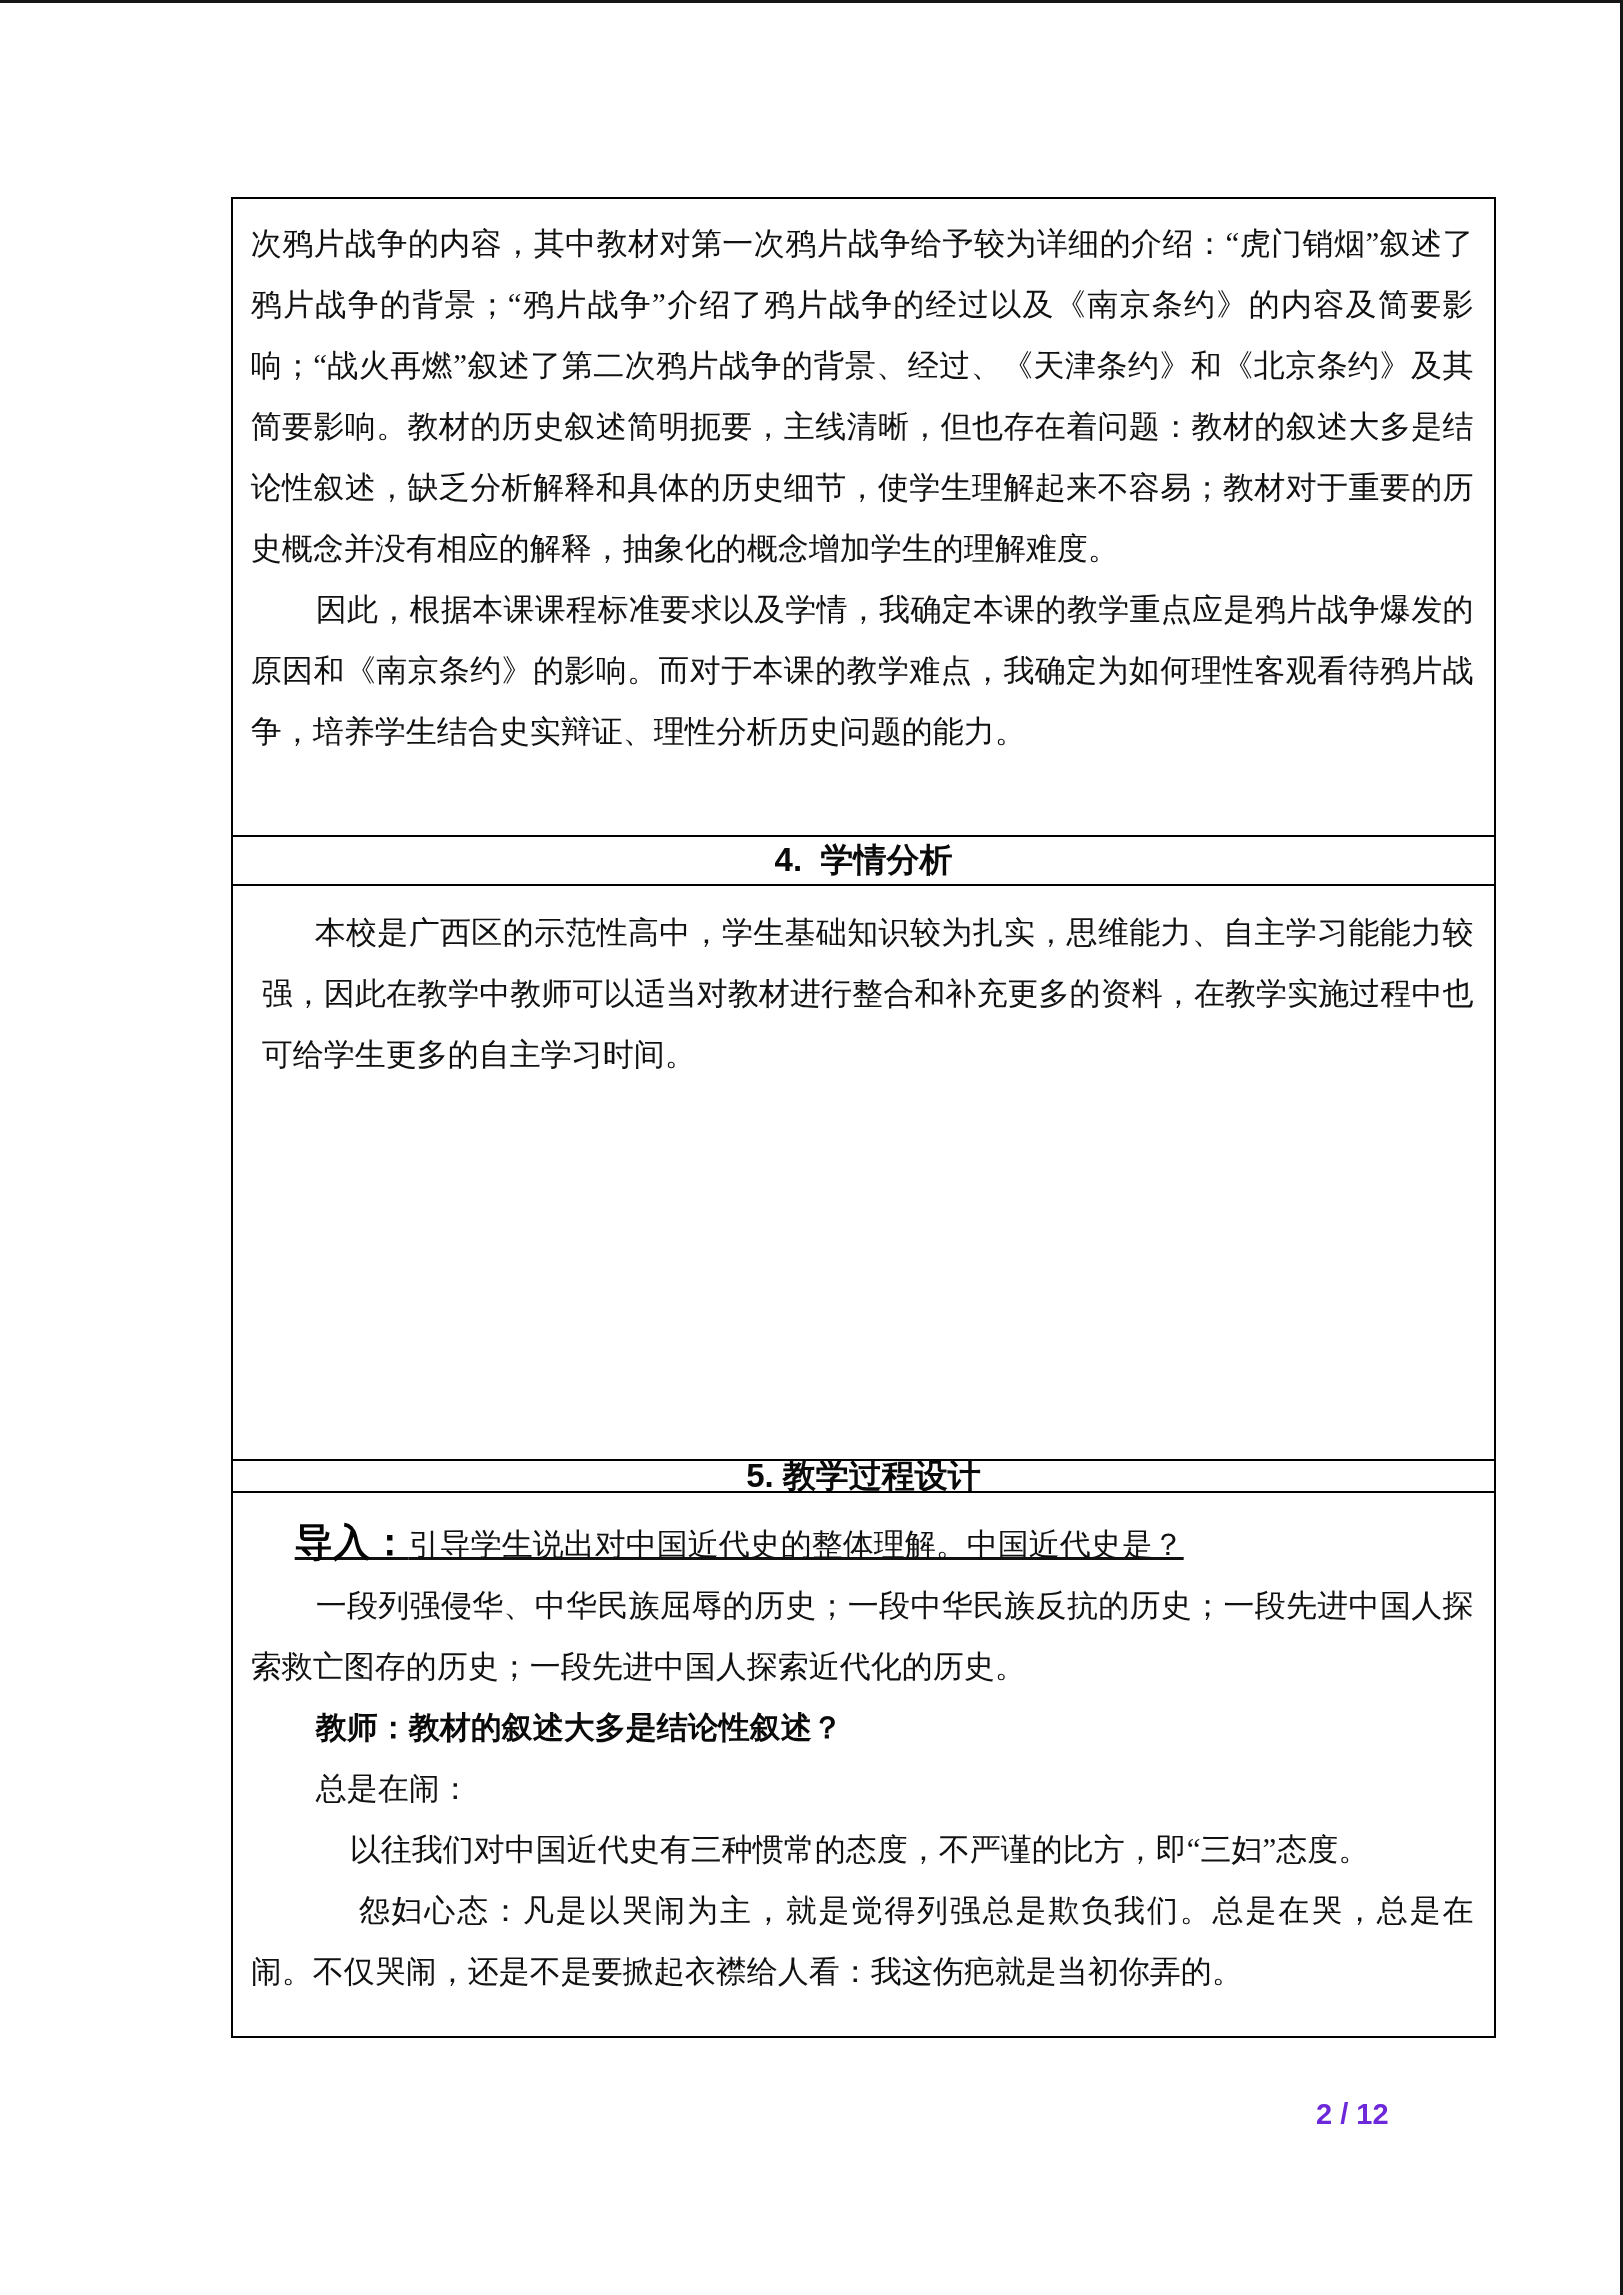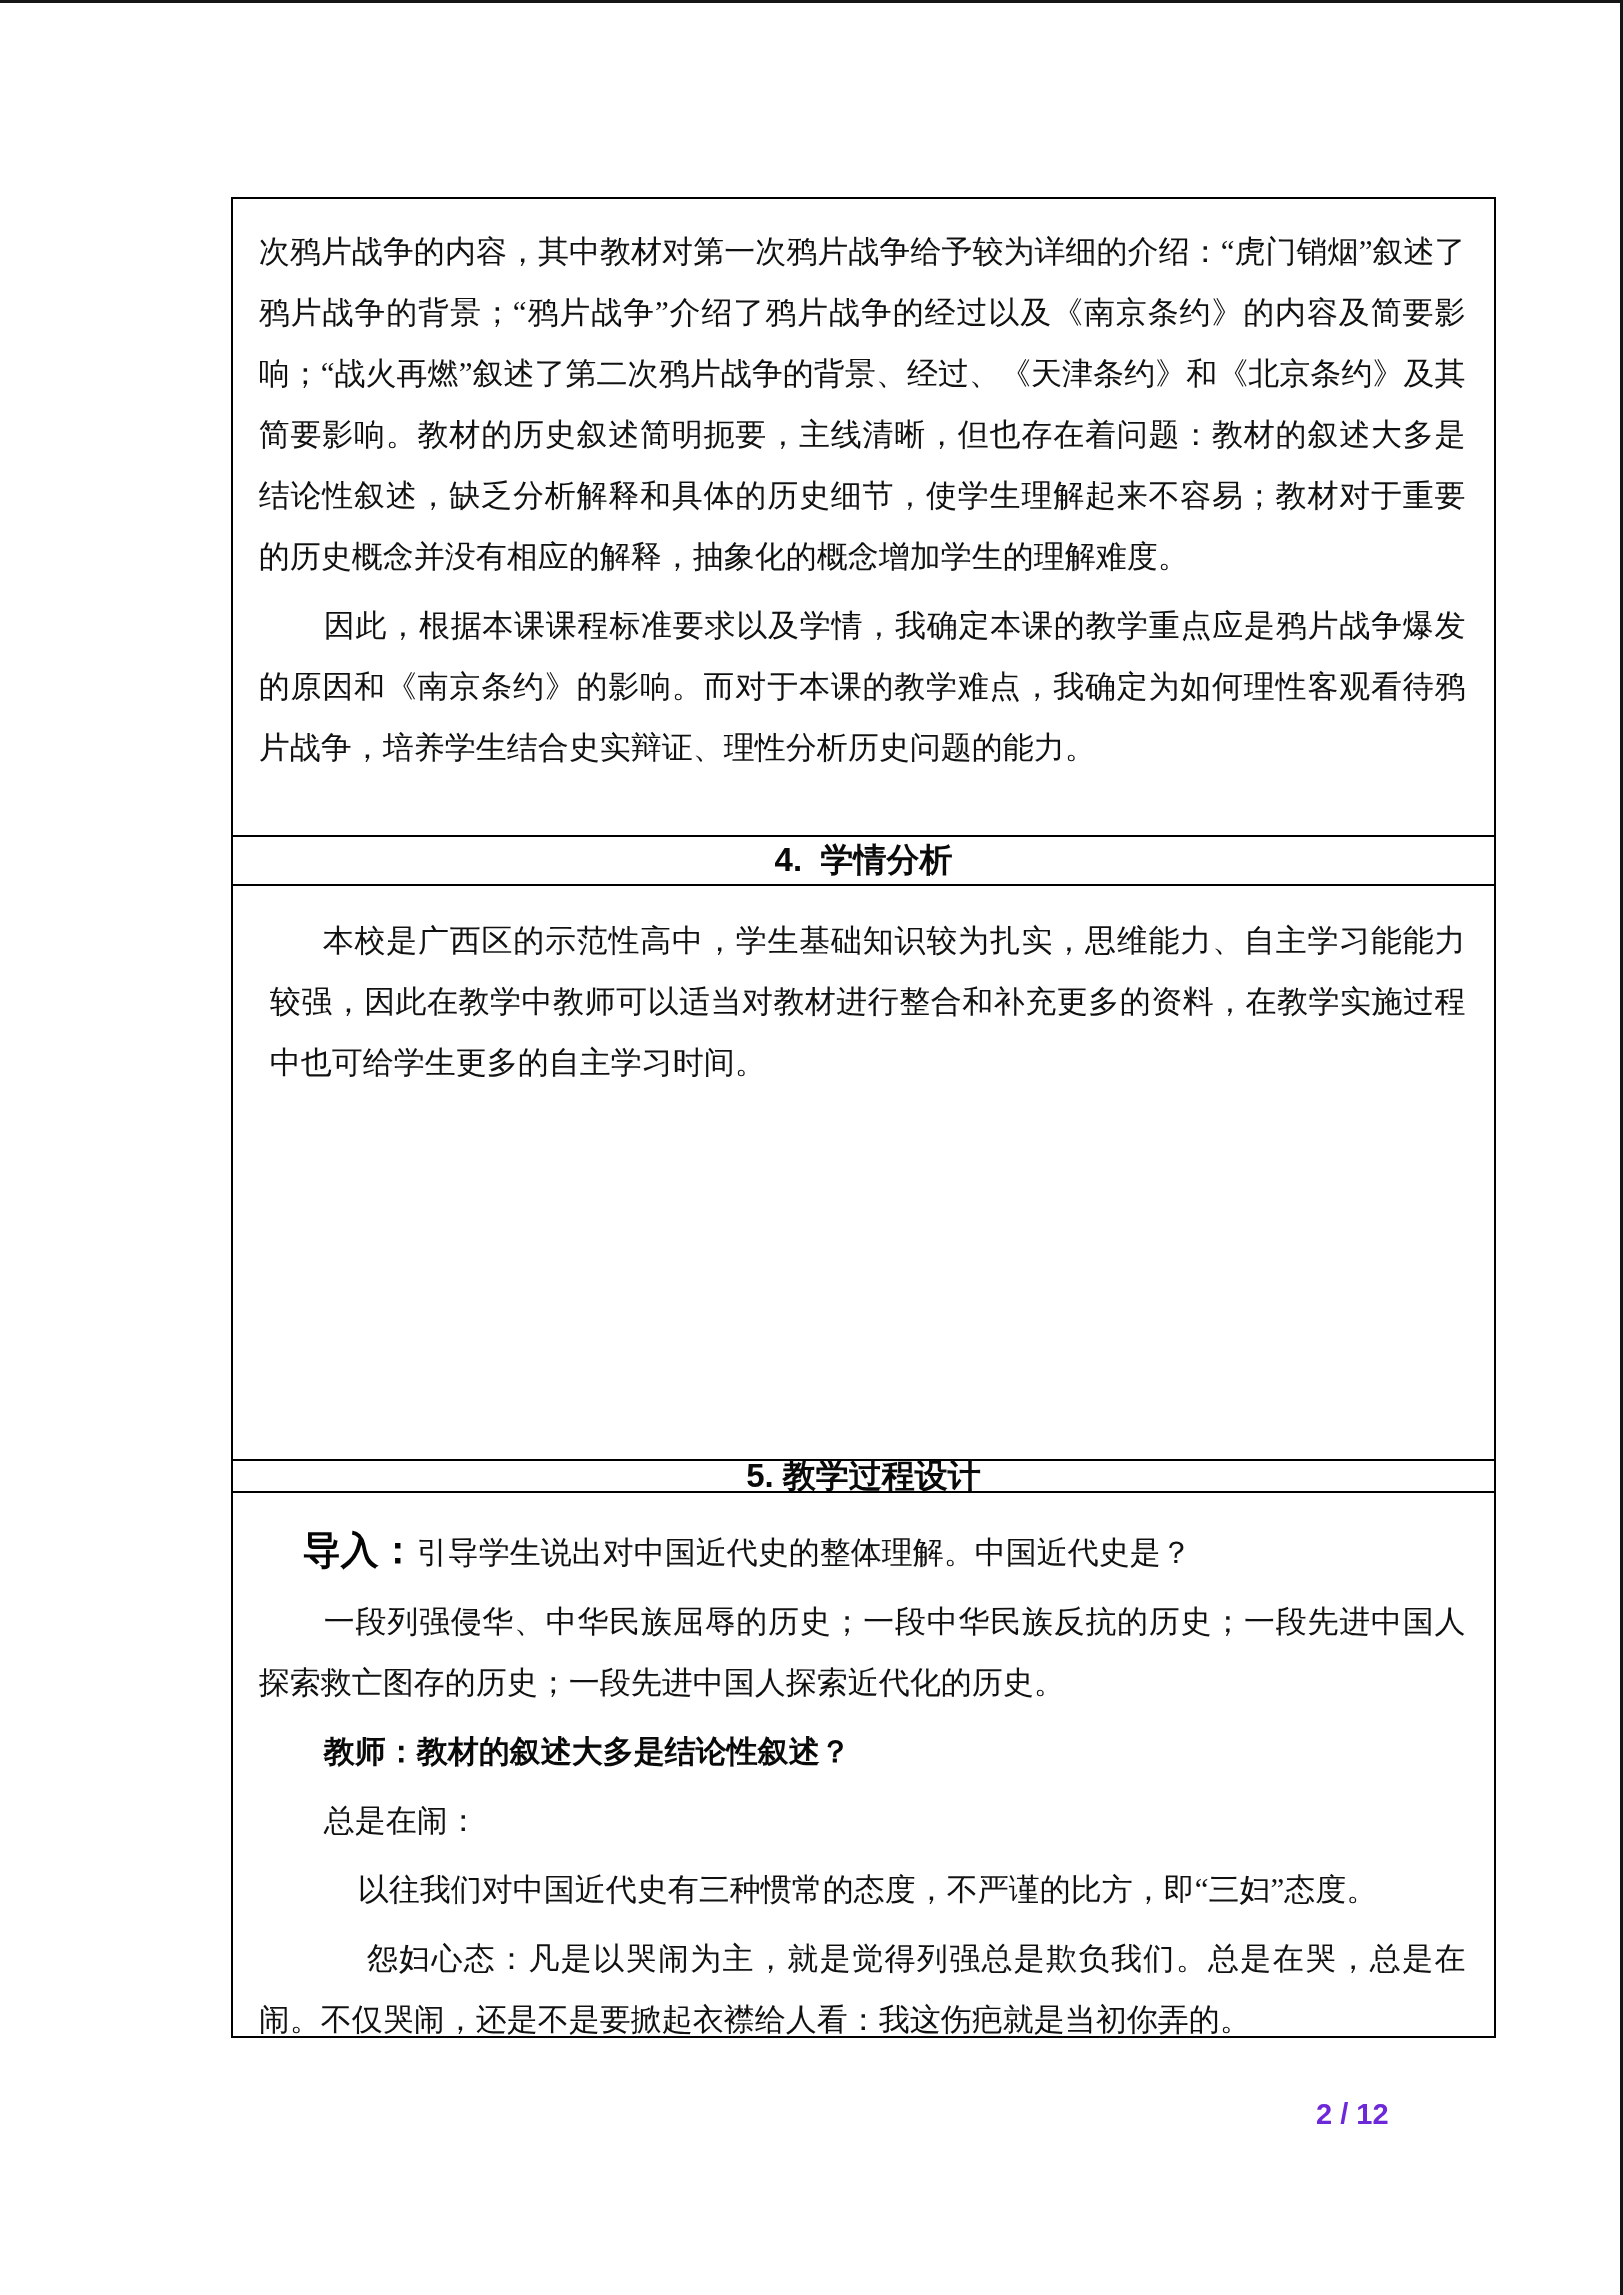--- a/index.html
+++ b/index.html
@@ -53,28 +53,28 @@
   .section-header {
     display: flex;
     align-items: center;
     justify-content: center;
     font-family: "Liberation Sans", "DejaVu Sans", sans-serif;
     font-weight: bold;
     font-size: 33px;
     white-space: pre-wrap;
     color: #0a0a0a;
   }
-  p { margin: 8px; }
+  p { margin: 0; }
   .ind-first      { text-indent: 0; }
   .ind-std        { text-indent: 65px; }
   .ind-std2       { text-indent: 58px; }
   .ind-hang       { padding-left: 11px; text-indent: 53px; }
   .ind-deep       { text-indent: 99px; }
   .ind-deeper     { text-indent: 108px; }
-  .daoru-line     { text-indent: 44px; }
+  .daoru-line     { text-indent: 44px; text-decoration: underline; }
   .daoru-label {
     font-family: "Liberation Sans", "DejaVu Sans", sans-serif;
     font-weight: bold;
     font-size: 38px;
     color: #050505;
   }
   .bold-sans-line {
     font-family: "Liberation Sans", "DejaVu Sans", sans-serif;
     font-weight: bold;
     color: #0a0a0a;

